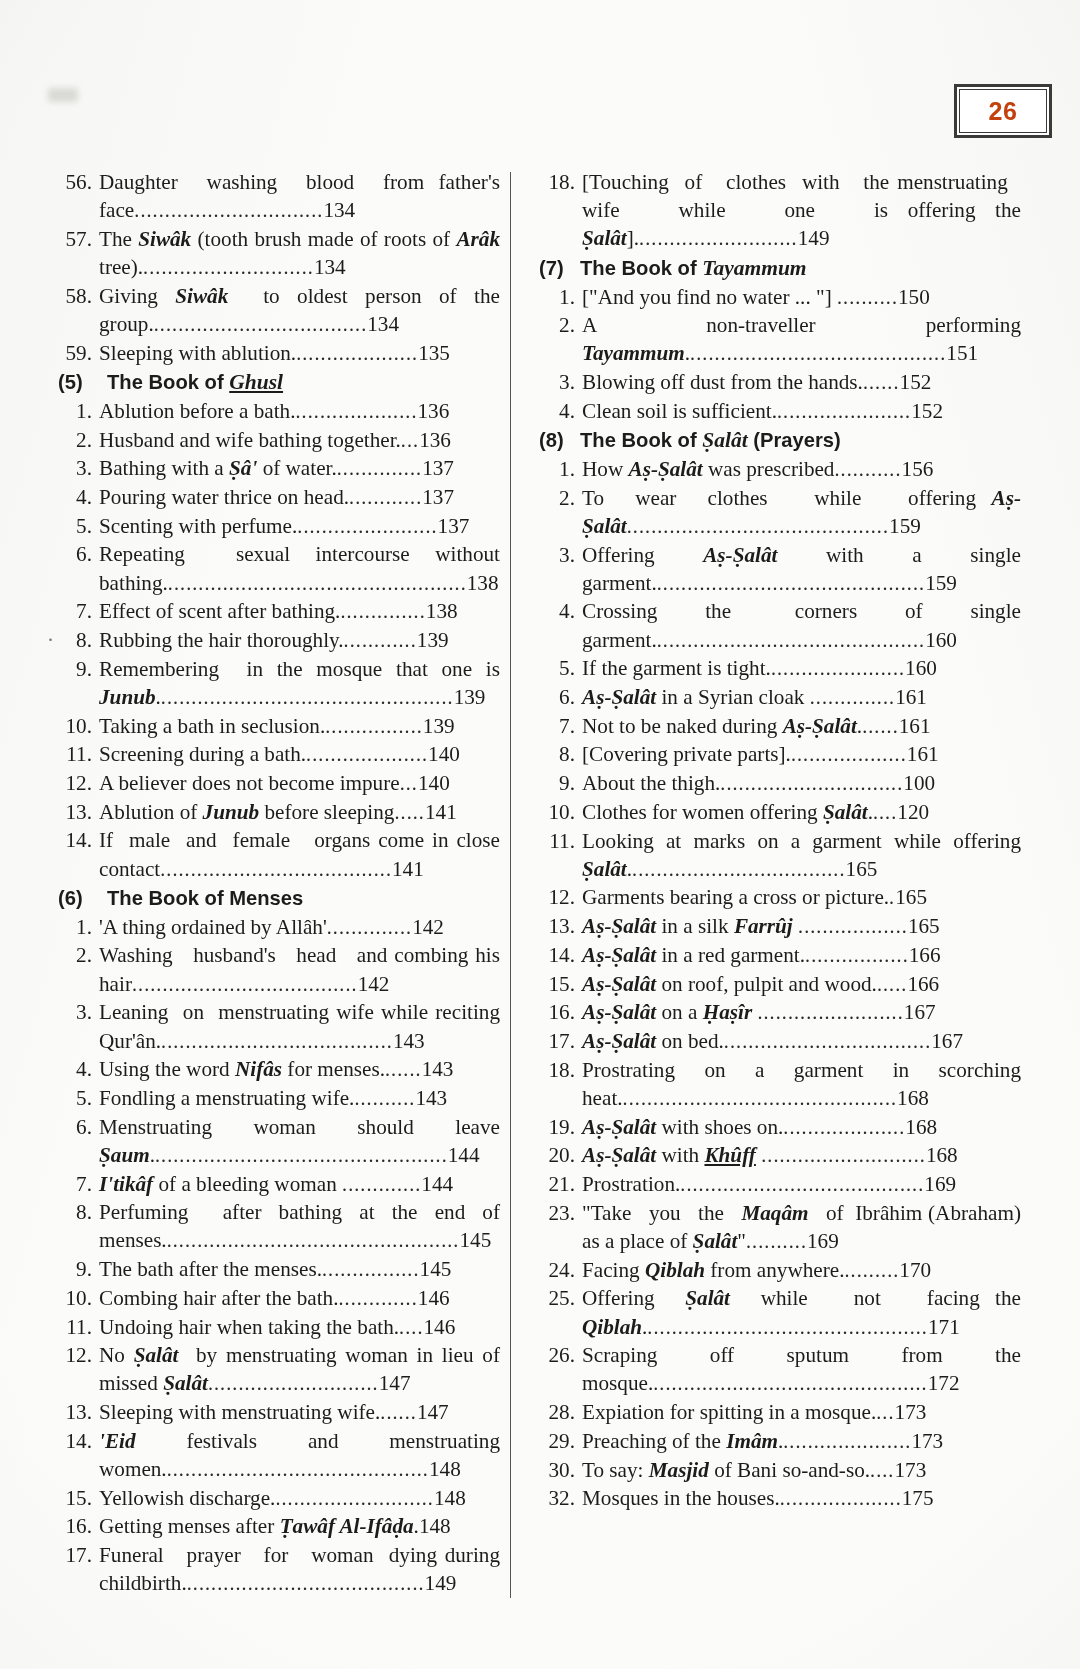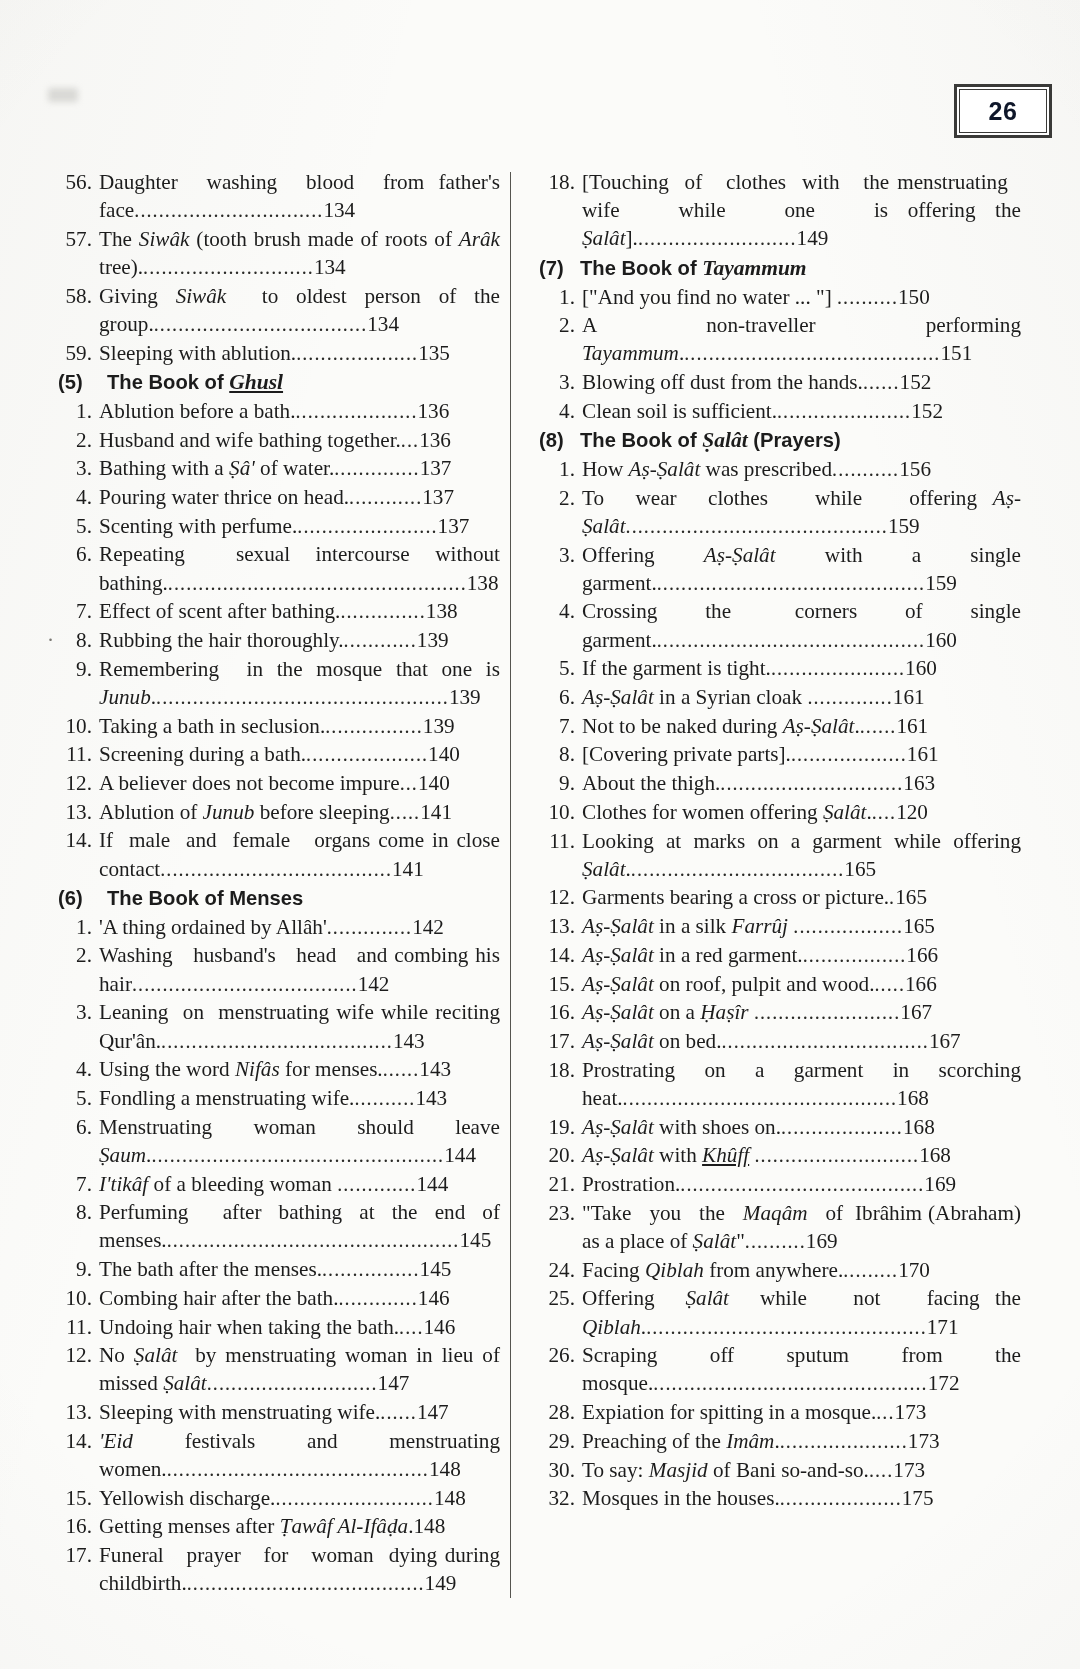--- a/index.html
+++ b/index.html
@@ -61,21 +61,21 @@
     display: flex;
     align-items: center;
     justify-content: center;
     box-sizing: border-box;
   }
   #page-number-text {
     font-family: "Liberation Sans", "DejaVu Sans", sans-serif;
     font-weight: bold;
     font-size: 25px;
     letter-spacing: 0.5px;
-    color: #0f172a;
+    color: #c2410c;
   }
 
   
   #columns {
     position: absolute;
     left: 58px;
     top: 168px;
     width: 964px;
     display: flex;
     align-items: flex-start;
@@ -158,20 +158,21 @@
     font-family: "Liberation Serif", "DejaVu Serif", serif;
     font-style: italic;
     font-weight: bold;
     font-size: 21.5px;
   }
   .toc-entry.section .uline {
     text-decoration: underline;
   }
   em.it {
     font-style: italic;
+    font-weight: bold;
   }
   .uline {
     text-decoration: underline;
     text-underline-offset: 2px;
     text-align: center;
   }
   
   #col-right .toc-num {
     width: 36px;
   }
@@ -515,21 +516,21 @@
           </li>
           <li class="toc-entry">
             <span class="toc-num">8.</span>
             <span class="toc-body">
               <p class="toc-text single">[Covering private parts].<span class="leaders">...................</span><span class="pg">161</span></p>
             </span>
           </li>
           <li class="toc-entry">
             <span class="toc-num">9.</span>
             <span class="toc-body">
-              <p class="toc-text single">About the thigh.<span class="leaders">..............................</span><span class="pg">163</span></p>
+              <p class="toc-text single">About the thigh.<span class="leaders">..............................</span><span class="pg">100</span></p>
             </span>
           </li>
           <li class="toc-entry">
             <span class="toc-num">10.</span>
             <span class="toc-body">
               <p class="toc-text single">Clothes for women offering <em class="it">Ṣalât</em>.<span class="leaders">....</span><span class="pg">120</span></p>
             </span>
           </li>
           <li class="toc-entry">
             <span class="toc-num">11.</span>

